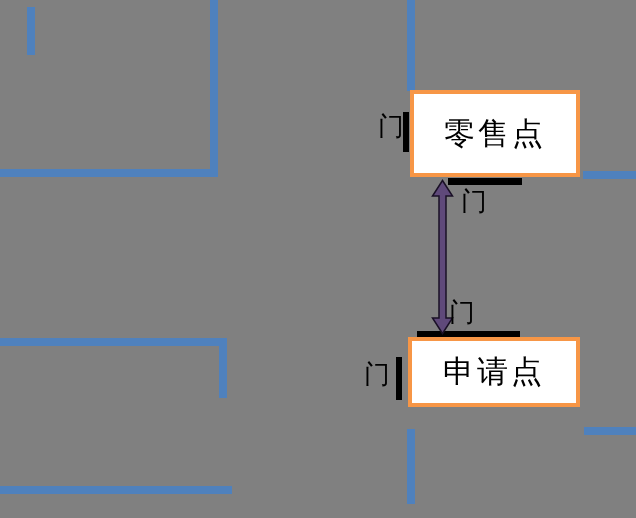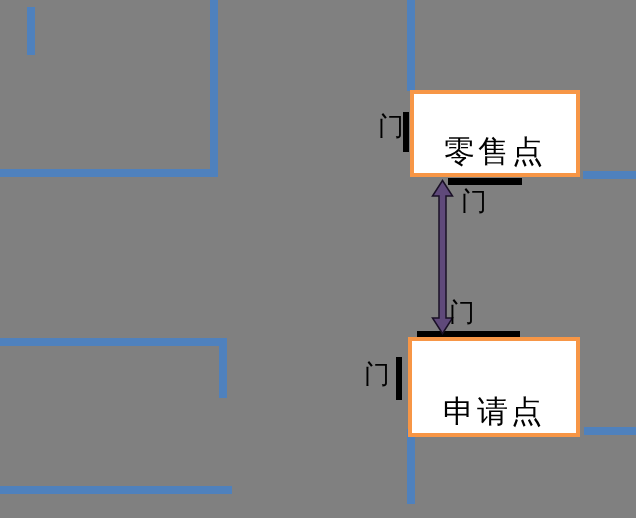--- a/index.html
+++ b/index.html
@@ -8,21 +8,21 @@
     background:var(--bg,#808080);
     font-family:"Liberation Serif","DejaVu Serif",serif;
     overflow:hidden;
   }
   .road{position:absolute;background:var(--road,#4F81BD)}
   .bar{position:absolute;background:var(--bar,#000)}
   .node-box{
     position:absolute;background:var(--box-fill,#fff);
     border:4px solid var(--box-border,#F79646);
     box-sizing:border-box;
-    display:flex;align-items:flex-end;justify-content:center;
+    display:flex;align-items:center;justify-content:center;
   }
   .node-label{font-size:31px;color:#000;letter-spacing:3px;white-space:nowrap}
   .door-label{position:absolute;font-size:26px;line-height:1;color:#000;white-space:nowrap}
   .arrow-svg{position:absolute}
   .arrow-svg polygon{fill:var(--arrow,#5F497A);stroke:#1a1026;stroke-width:1.5}
 </style>
 </head>
 <body>
 
 <div class="canvas">
@@ -39,21 +39,21 @@
   <div class="road" style="left:584px;top:427px;width:52px;height:8px"></div>
 
   <div class="bar" style="left:403px;top:112px;width:6px;height:40px"></div>
   <div class="bar" style="left:448px;top:178px;width:74px;height:7px"></div>
   <div class="bar" style="left:417px;top:331px;width:103px;height:7px"></div>
   <div class="bar" style="left:396px;top:357px;width:6px;height:43px"></div>
 
   <div class="node-box" style="left:410px;top:90px;width:170px;height:87px">
     <span class="node-label">零售点</span>
   </div>
-  <div class="node-box" style="left:408px;top:337px;width:172px;height:100px">
+  <div class="node-box" style="left:408px;top:337px;width:172px;height:70px">
     <span class="node-label">申请点</span>
   </div>
 
   <svg class="arrow-svg" style="left:430px;top:179px" width="25" height="156" viewBox="0 0 25 156">
     <polygon points="12.5,1.5 22.5,17 16,17 16,139 22.5,139 12.5,154.5 2.5,139 9,139 9,17 2.5,17"></polygon>
   </svg>
 
   <div class="door-label" style="left:378px;top:114px">门</div>
   <div class="door-label" style="left:461px;top:189px">门</div>
   <div class="door-label" style="left:449px;top:300px">门</div>

